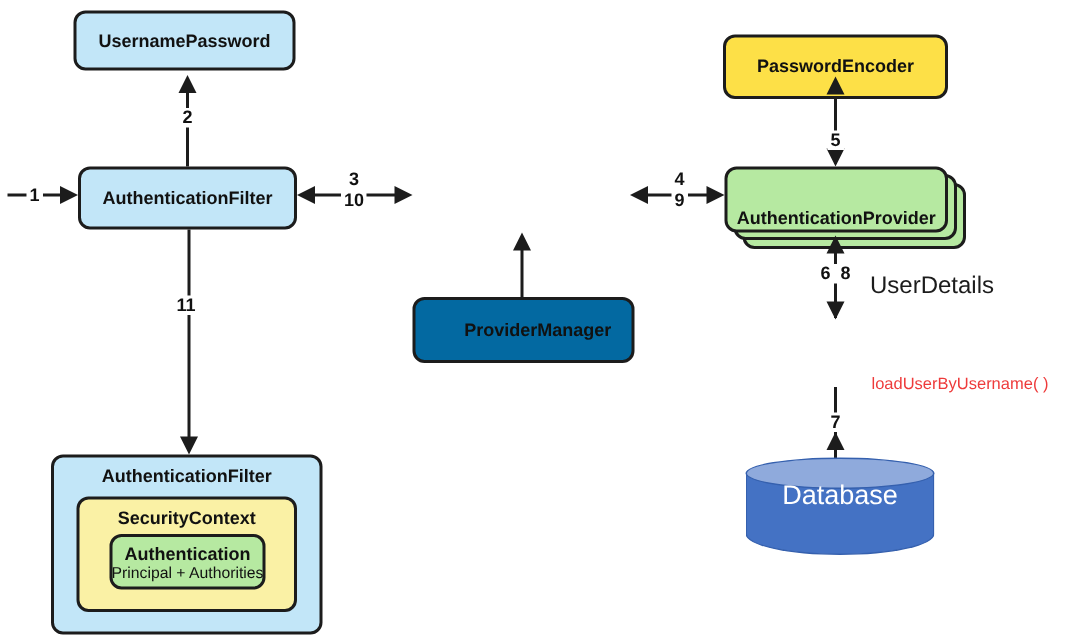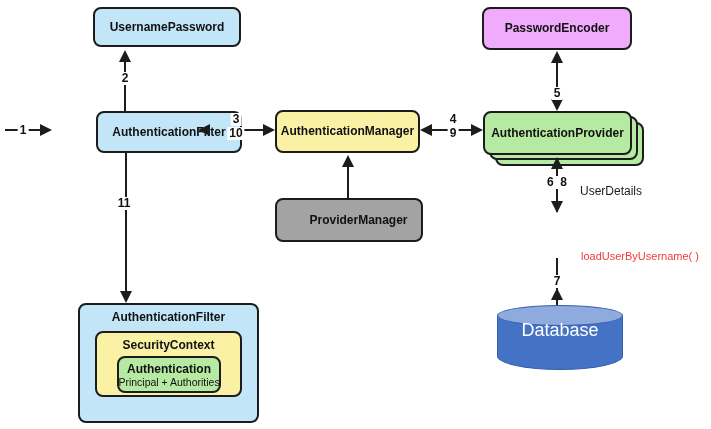--- a/index.html
+++ b/index.html
@@ -8,43 +8,43 @@
     font-family:"Liberation Sans", sans-serif; overflow:hidden;
   }
   .box {
     position:absolute; box-sizing:border-box;
     border:2px solid #1c1c1c; border-radius:8px;
     display:flex; flex-direction:column; align-items:center; justify-content:center;
     font-weight:bold; font-size:12px; line-height:15px; color:#111;
     text-align:center; white-space:nowrap; z-index:2;
   }
   .box.top-label { justify-content:flex-start; padding-top:5px; }
-  .bg-blue   { background:#C2E6F8;margin-left:44px; }
+  .bg-blue   { background:#C2E6F8; }
   .bg-yellow { background:#FAF1A5; }
-  .bg-salmon { background:#f0abfc; }
+  .bg-salmon { background:#fde047;margin-top:16px; }
   .bg-green  { background:#B6E9A1; }
-  .bg-pink   { background:#a3a3a3;padding-left:19px; }
+  .bg-pink   { background:#0369a1;padding-left:19px; }
   .bg-purple { background:#D9BFDC; }
   .stack-layer { z-index:1; }
   .front { z-index:2; }
 
   .vline { position:absolute; width:2px; background:#1c1c1c; z-index:0; }
   .hline { position:absolute; height:2px; background:#1c1c1c; z-index:0; }
   .arr { position:absolute; width:0; height:0; z-index:3; }
   .arr.up    { border-left:6px solid transparent; border-right:6px solid transparent; border-bottom:12px solid #1c1c1c; }
   .arr.down  { border-left:6px solid transparent; border-right:6px solid transparent; border-top:12px solid #1c1c1c; }
   .arr.left  { border-top:6px solid transparent; border-bottom:6px solid transparent; border-right:12px solid #1c1c1c; }
   .arr.right { border-top:6px solid transparent; border-bottom:6px solid transparent; border-left:12px solid #1c1c1c; }
 
   .num {
     position:absolute; font-weight:bold; font-size:12px; line-height:13px;
     color:#111; background:#ffffff; padding:0 2px; transform:translateX(-50%);
     white-space:pre; z-index:4; text-align:center;
   }
-  .note { position:absolute; font-size:12px; line-height:14px; color:#1c1c1c; z-index:4; }
+  .note { position:absolute; font-size:16px; line-height:14px; color:#1c1c1c; z-index:4; }
   .red-note {
     position:absolute; left:578px; top:246px; background:#ffffff;
     color:#EE3B3B; font-size:11px; line-height:18px; padding:1px 3px;
     white-space:nowrap; z-index:5;
   }
 
   
   .inner-abs { position:absolute; }
   .sub-label { font-weight:normal; font-size:10.5px; line-height:12px; }
   .auth-label { font-size:12px; line-height:14px; }
@@ -71,42 +71,39 @@
 <div class="canvas">
 
   <div class="box bg-blue" style="left:49px; top:7px; width:148px; height:40px;">
     <span>UsernamePassword</span>
   </div>
 
   <div class="box bg-blue" style="left:52px; top:111px; width:146px; height:42px;">
     <span>AuthenticationFilter</span>
   </div>
 
-  <div class="box bg-yellow" style="left:275px; top:110px; width:145px; height:43px;">
-    <span>AuthenticationManager</span>
-  </div>
 
   <div class="box bg-salmon" style="left:482px; top:7px; width:150px; height:43px;">
     <span>PasswordEncoder</span>
   </div>
 
   <div class="box bg-green stack-layer" style="left:495px; top:122px; width:149px; height:44px;"></div>
   <div class="box bg-green stack-layer" style="left:489px; top:116px; width:149px; height:44px;"></div>
-  <div class="box bg-green front" style="left:483px; top:111px; width:149px; height:44px;">
+  <div class="box bg-green front" style="left:483px; top:111px; width:149px; height:44px;justify-content:flex-end;">
     <span>AuthenticationProvider</span>
   </div>
 
   <div class="box bg-pink" style="left:275px; top:198px; width:148px; height:44px;">
     <span>ProviderManager</span>
   </div>
 
 
   <div class="box bg-blue top-label" style="left:34px; top:303px; width:181px; height:120px;">
     <span>AuthenticationFilter</span>
-    <div class="box bg-yellow top-label inner-abs" style="left:15px; top:26px; width:147px; height:66px;">
+    <div class="box bg-yellow top-label inner-abs" style="left:15px; top:26px; width:147px; height:77px;">
       <span>SecurityContext</span>
       <div class="box bg-green inner-abs" style="left:20px; top:23px; width:104px; height:37px;">
         <span class="auth-label">Authentication</span>
         <span class="sub-label">Principal + Authorities</span>
       </div>
     </div>
   </div>
 
   <div class="db">
     <div class="db-body"></div>

